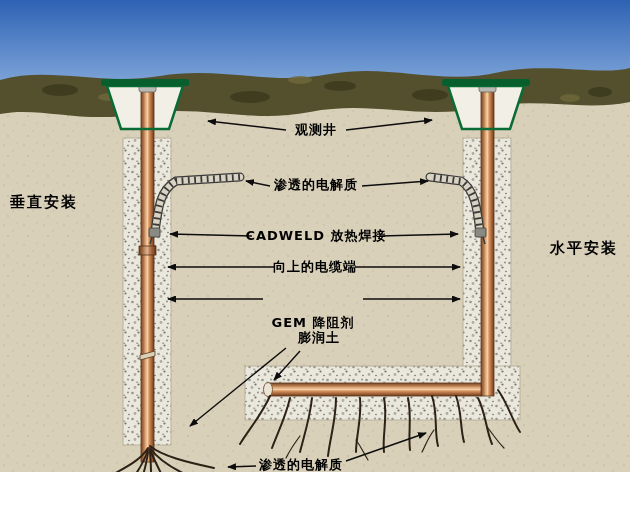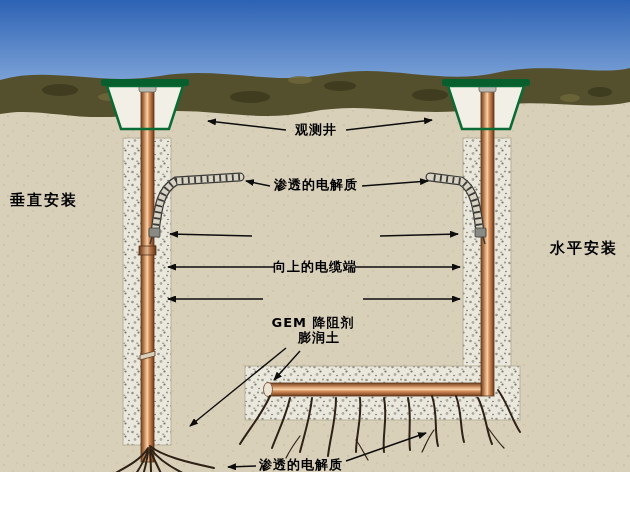--- a/index.html
+++ b/index.html
@@ -206,20 +206,21 @@
     <line x1="363" y1="299" x2="460" y2="299"></line>
     <line x1="286" y1="348" x2="190" y2="426"></line>
     <line x1="300" y1="351" x2="274" y2="380"></line>
     <line x1="256" y1="466" x2="228" y2="467"></line>
     <line x1="346" y1="461" x2="426" y2="433"></line>
   </g>
 </svg>
 
 <div class="lbl" style="left:316px;top:123px;">观测井</div>
 <div class="lbl" style="left:316px;top:178px;">渗透的电解质</div>
+<div class="lbl" style="left:316px;top:229px;">CADWELD 放热焊接</div>
 <div class="lbl" style="left:315px;top:260px;">向上的电缆端</div>
 <div class="lbl" style="left:313px;top:292px;margin-top:24px;">GEM 降阻剂</div>
 <div class="lbl" style="left:319px;top:331px;">膨润土</div>
 <div class="lbl" style="left:301px;top:458px;">渗透的电解质</div>
-<div class="lbl side" style="left:44px;top:194px;font-family:Liberation Mono, monospace;">垂直安装</div>
+<div class="lbl side" style="left:44px;top:194px;">垂直安装</div>
 <div class="lbl side" style="left:584px;top:194px;margin-top:46px;">水平安装</div>
 
 </div>
 
 </body></html>

